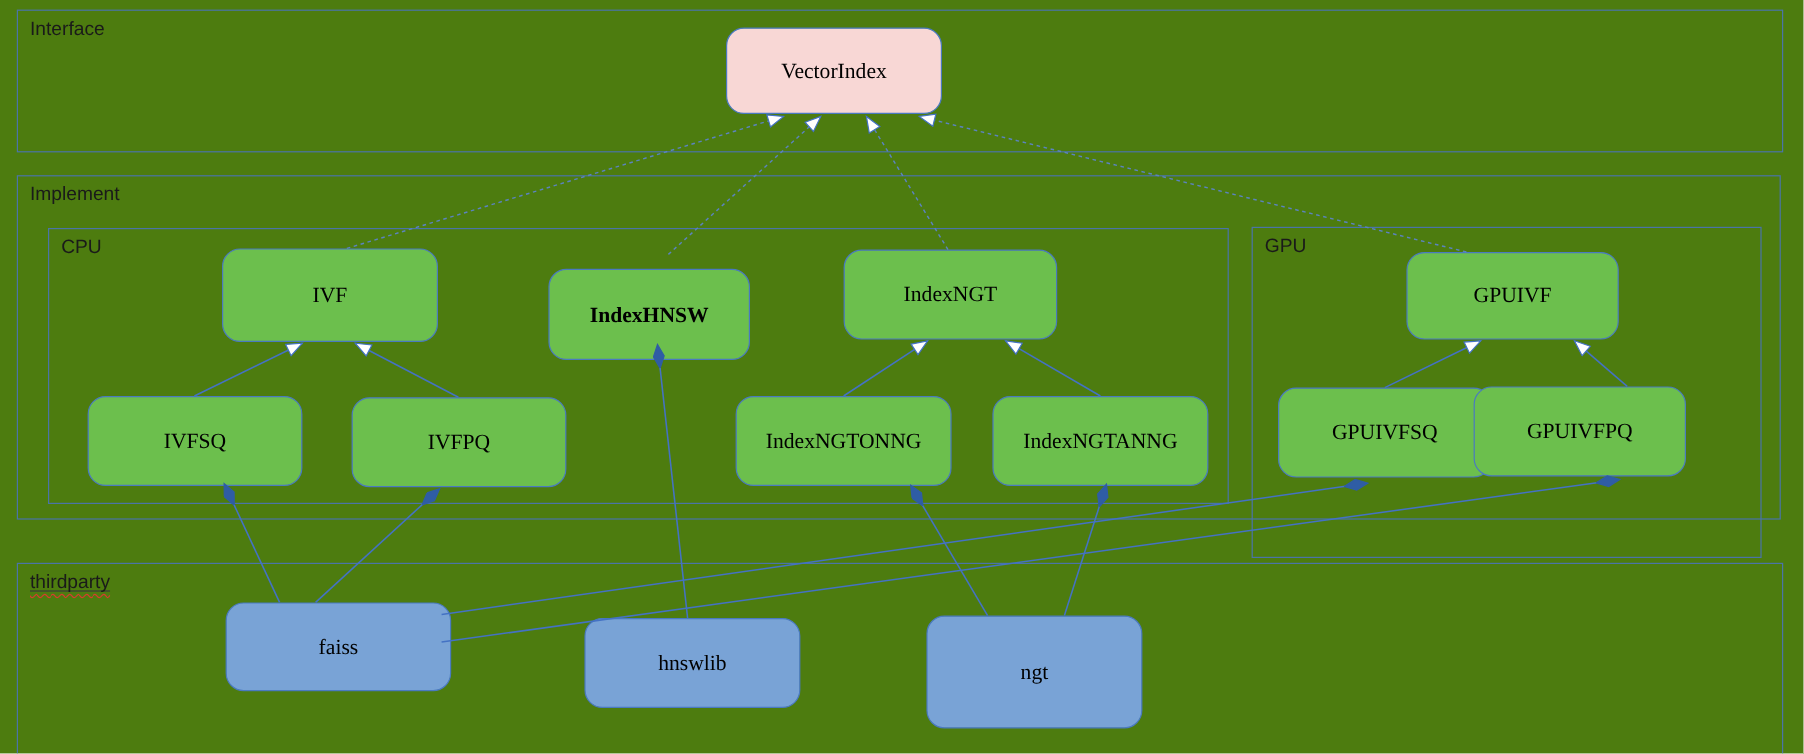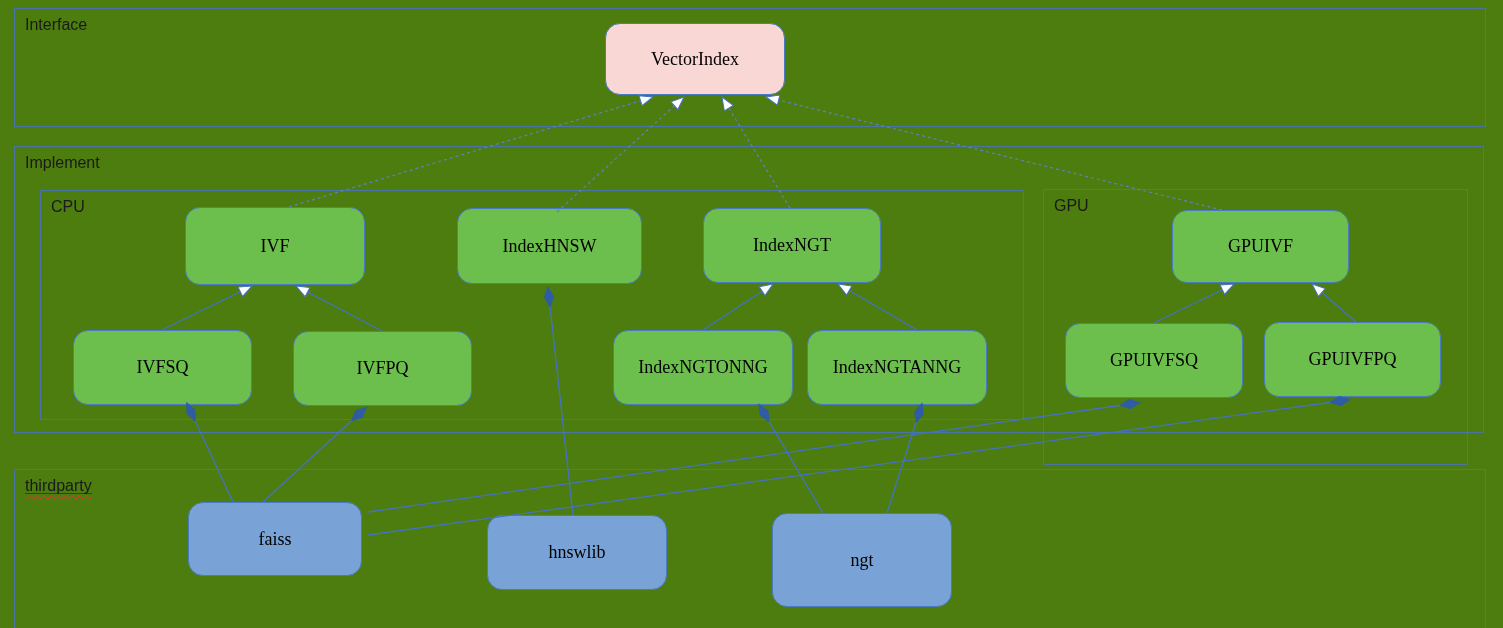--- a/index.html
+++ b/index.html
@@ -107,25 +107,25 @@
       <line x1="263" y1="502" x2="359" y2="414" class="edge composition" marker-end="url(#dia)"></line>
       <line x1="573" y1="515" x2="549" y2="297" class="edge composition" marker-end="url(#dia)"></line>
       <line x1="823" y1="513" x2="764" y2="413" class="edge composition" marker-end="url(#dia)"></line>
       <line x1="887" y1="513" x2="919" y2="413" class="edge composition" marker-end="url(#dia)"></line>
       <line x1="368" y1="512" x2="1130" y2="404" class="edge composition" marker-end="url(#dia)"></line>
       <line x1="368" y1="535" x2="1340" y2="401" class="edge composition" marker-end="url(#dia)"></line>
     </svg>
 
 <div class="node impl" style="left: 185px; top: 207px; width: 180px; height: 78px;">IVF</div>
     <div class="node iface" style="left: 605px; top: 23px; width: 180px; height: 72px;">VectorIndex</div>
-    <div class="node impl" style="left: 457px; top: 208px; width: 185px; height: 76px;">IndexHNSW</div>
+    <div class="node impl" style="left: 457px; top: 224px; width: 168px; height: 76px; font-weight: bold;">IndexHNSW</div>
     <div class="node impl" style="left: 703px; top: 208px; width: 178px; height: 75px;">IndexNGT</div>
     <div class="node impl" style="left: 73px; top: 330px; width: 179px; height: 75px;">IVFSQ</div>
     <div class="node impl" style="left: 613px; top: 330px; width: 180px; height: 75px;">IndexNGTONNG</div>
     <div class="node impl" style="left: 293px; top: 331px; width: 179px; height: 75px;">IVFPQ</div>
-    <div class="node impl" style="left: 807px; top: 330px; width: 180px; height: 75px;">IndexNGTANNG</div>
+    <div class="node impl" style="left: 827px; top: 330px; width: 180px; height: 75px;">IndexNGTANNG</div>
     <div class="node impl" style="left: 1172px; top: 210px; width: 177px; height: 73px;">GPUIVF</div>
     <div class="node impl" style="left: 1065px; top: 323px; width: 178px; height: 75px;">GPUIVFSQ</div>
-    <div class="node impl" style="left: 1264px; top: 322px; width: 177px; height: 75px;">GPUIVFPQ</div>
-    <div class="node lib" style="left: 188px; top: 502px; width: 174px; height: 74px;">faiss</div>
+    <div class="node impl" style="left: 1228px; top: 322px; width: 177px; height: 75px;">GPUIVFPQ</div>
+    <div class="node lib" style="left: 188px; top: 502px; width: 188px; height: 74px;">faiss</div>
     <div class="node lib" style="left: 487px; top: 515px; width: 180px; height: 75px;">hnswlib</div>
     <div class="node lib" style="left: 772px; top: 513px; width: 180px; height: 94px;">ngt</div>
   </div>
 
 </body></html>

